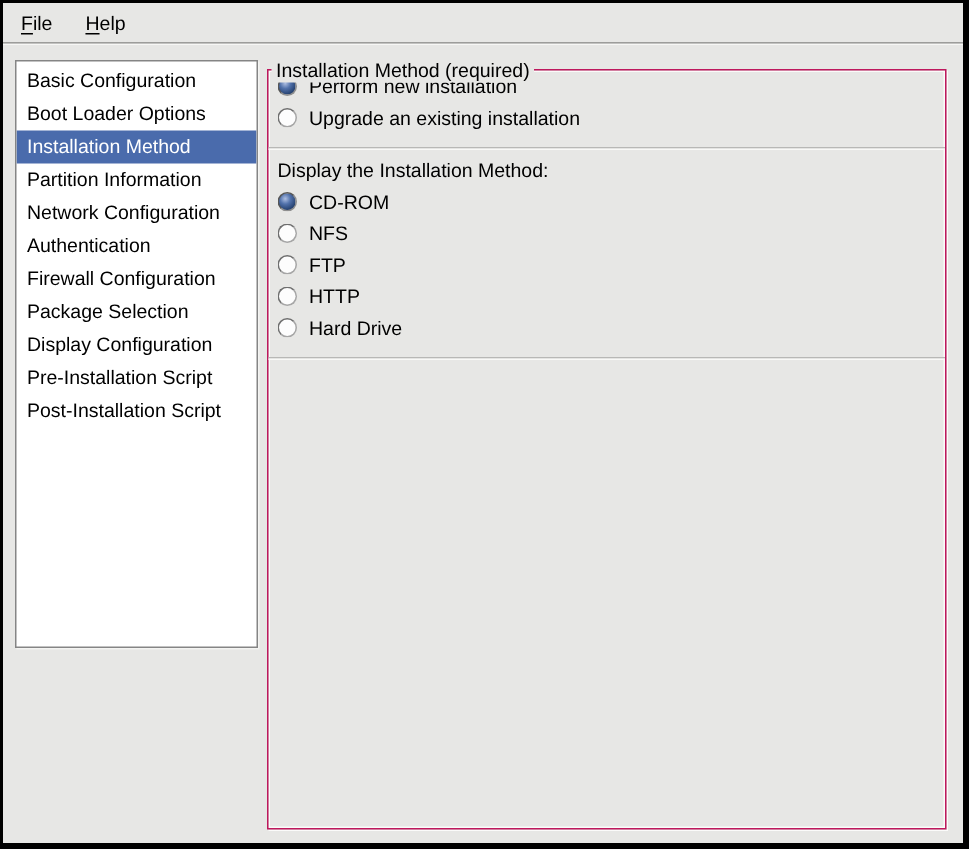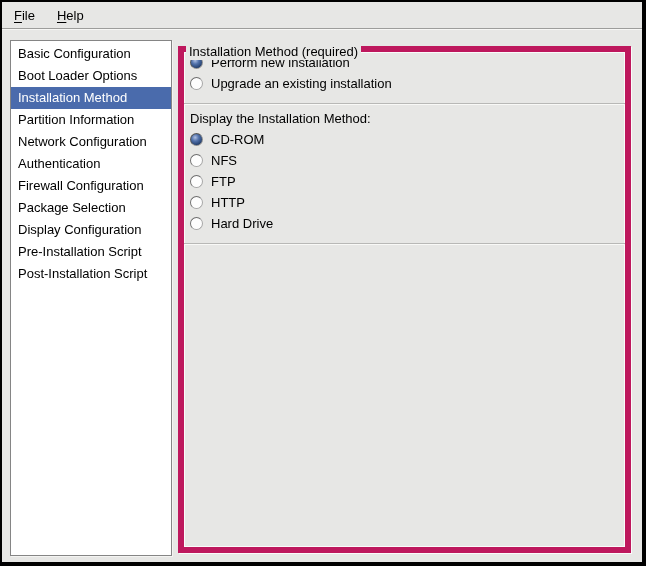--- a/index.html
+++ b/index.html
@@ -31,40 +31,40 @@
   .menu-item { padding: 3px 8px; margin-right: 6px; }
   .mn { text-decoration: underline; text-underline-offset: 2px; }
 
   
   .content { position: absolute; left: 0; top: 29px; right: 0; bottom: 0; }
 
   
   .listbox {
     position: absolute;
     left: 8px; top: 9px;
-    width: 162px; height: 516px;
+    width: 162px; height: 392px;
     background: #ffffff;
     border: 1px solid #858585;
     box-shadow: 1px 1px 0 #f4f4f2;
     padding-top: 2px;
     overflow: hidden;
   }
   .list-item {
     height: 22px; line-height: 22px;
     padding-left: 7px;
     white-space: nowrap;
   }
   .list-item[data-selected="true"] { background: #4a6bac; color: #ffffff; }
 
   
   .frame {
     position: absolute;
     left: 176px; top: 15px;
     width: 453px; height: 507px;
-    border: 6px solid #be185d;
+    border: 1px solid #be185d;
     box-shadow: inset 1px 1px 0 #fbfbfa, inset -1px -1px 0 #fbfbfa, 1px 1px 0 #fbfbfa;
   }
   .frame-title {
     position: absolute;
     top: -8px; left: 2px;
     background: #e7e7e5;
     padding: 0 3px;
     line-height: 16px;
     white-space: nowrap;
   }

